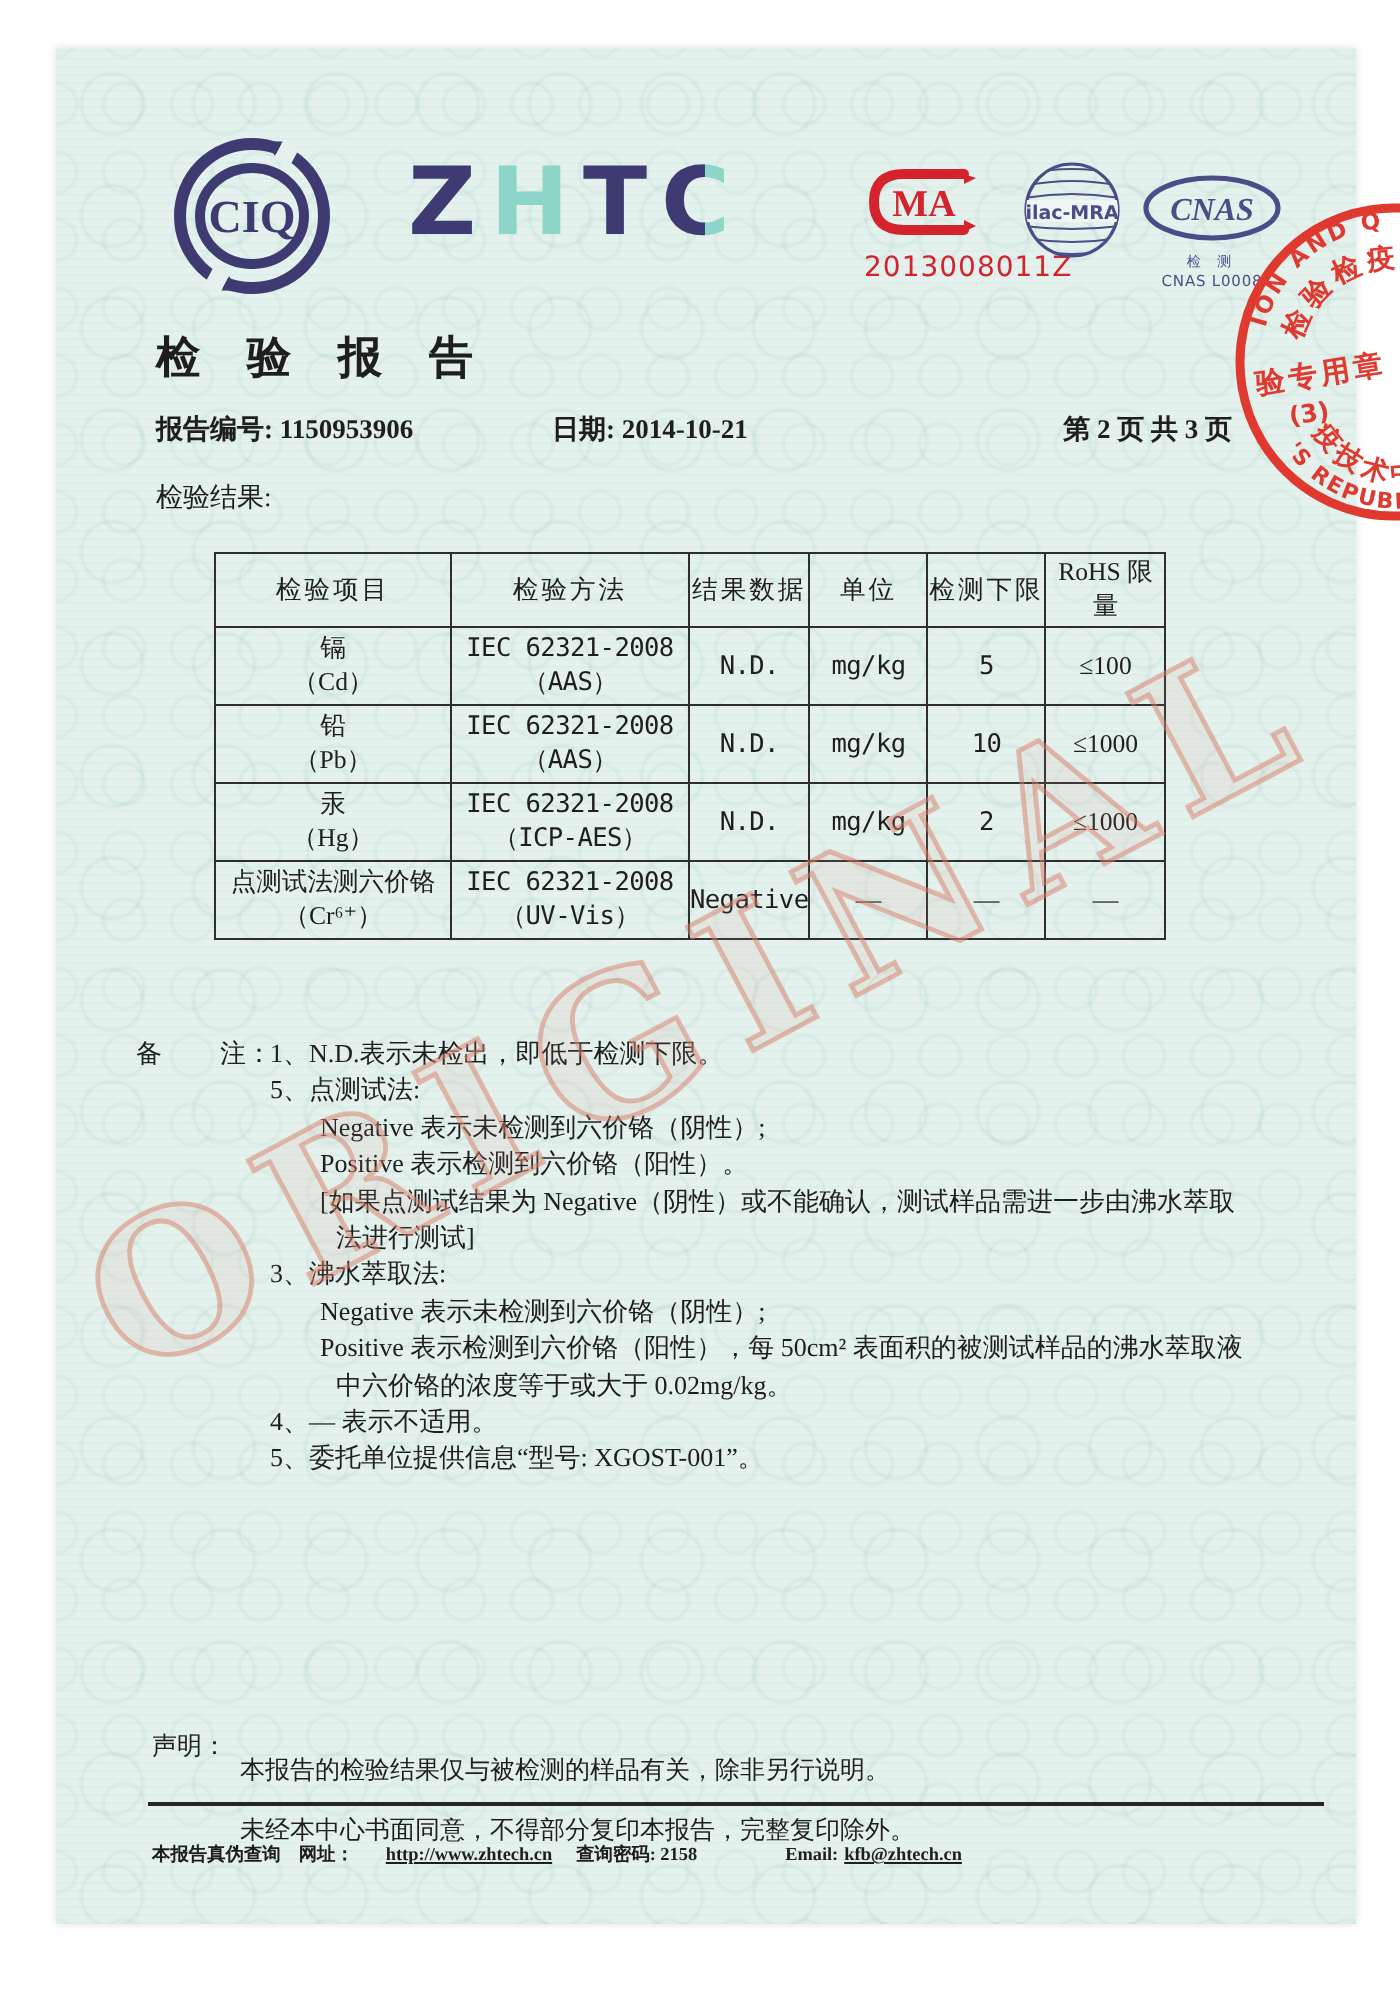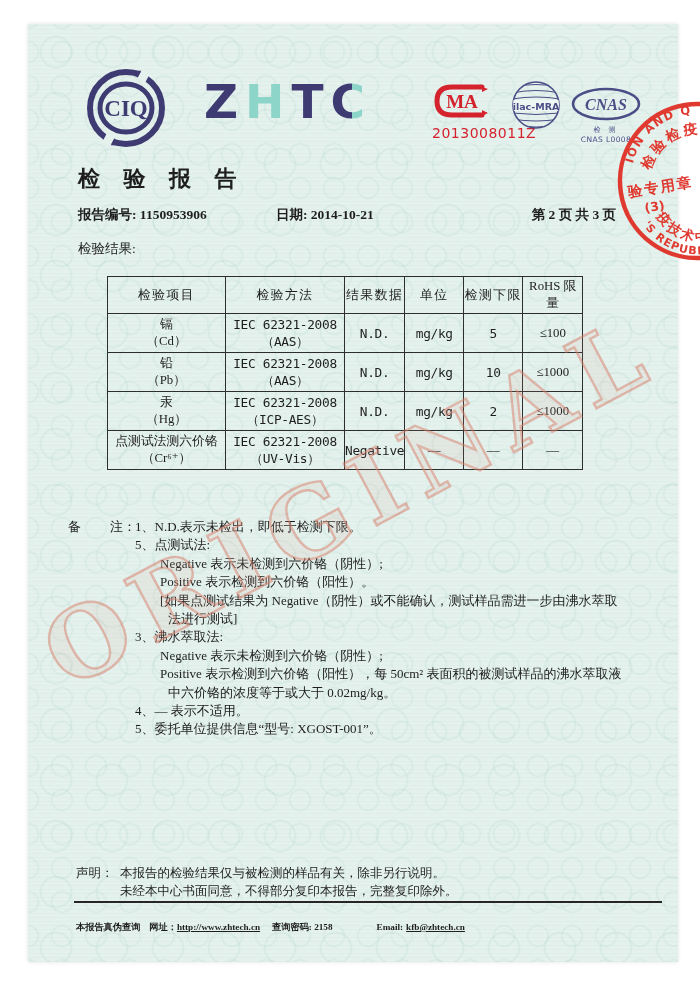--- a/index.html
+++ b/index.html
@@ -53,21 +53,21 @@
   
   .notes{width:600px;font-size:13px;line-height:18.4px;}
   .note-line{white-space:nowrap;}
   .i1{padding-left:67px;}
   .i2{padding-left:92px;}
   .i2b{padding-left:100px;}
   .lbl-bei{position:absolute;left:0;top:0;}
   .lbl-zhu{position:absolute;left:42px;top:0;}
   
   .statement{font-size:12.5px;line-height:18px;}
-  .statement .s-line{padding-left:44px;white-space:nowrap;}
+  .statement .s-line{padding-left:44px;white-space:nowrap;margin-top:12px;}
   .statement .s-lbl{position:absolute;left:0;top:0;}
   .rule{background:#262626;height:2px;}
   .footer-line{font-family:"Liberation Serif","DejaVu Serif",serif;
     font-size:9.2px;font-weight:700;white-space:nowrap;letter-spacing:0;}
   .footer-line span{margin-right:9px;}
   .u{text-decoration:underline;}
   
   .watermark{
     left:-20px;top:445px;width:740px;text-align:center;
     transform:rotate(-28deg);
@@ -244,21 +244,21 @@
   <div class="abs statement" style="left:48px;top:840px;">
     <span class="s-lbl">声明：</span>
     <div class="s-line">本报告的检验结果仅与被检测的样品有关，除非另行说明。</div>
     <div class="s-line">未经本中心书面同意，不得部分复印本报告，完整复印除外。</div>
   </div>
 
   <div class="abs rule" style="left:46px;top:877px;width:588px;"></div>
 
 
   <div class="abs footer-line" style="left:48px;top:897px;">
-    <span>本报告真伪查询</span><span style="margin-right:0;">网址：</span><span class="u" style="margin-right:12px;">http://www.zhtech.cn</span><span style="margin-right:44px;">查询密码: 2158</span><span style="margin-right:3px;">Email:</span><span class="u">kfb@zhtech.cn</span>
+    <span>本报告真伪查询</span><span style="margin-right:16px;">网址：</span><span class="u" style="margin-right:12px;">http://www.zhtech.cn</span><span style="margin-right:44px;">查询密码: 2158</span><span style="margin-right:3px;">Email:</span><span class="u">kfb@zhtech.cn</span>
   </div>
 
 </div>
 
 <div class="abs watermark">ORIGINAL</div>
 
 <svg class="abs stamp" viewBox="-85 -85 170 170">
   <defs>
     <path id="arcTopEn" d="M -62 -24 A 66 66 0 0 1 62 -24"></path>
     <path id="arcTopCn" d="M -46 -13 A 48 48 0 0 1 46 -13"></path>

